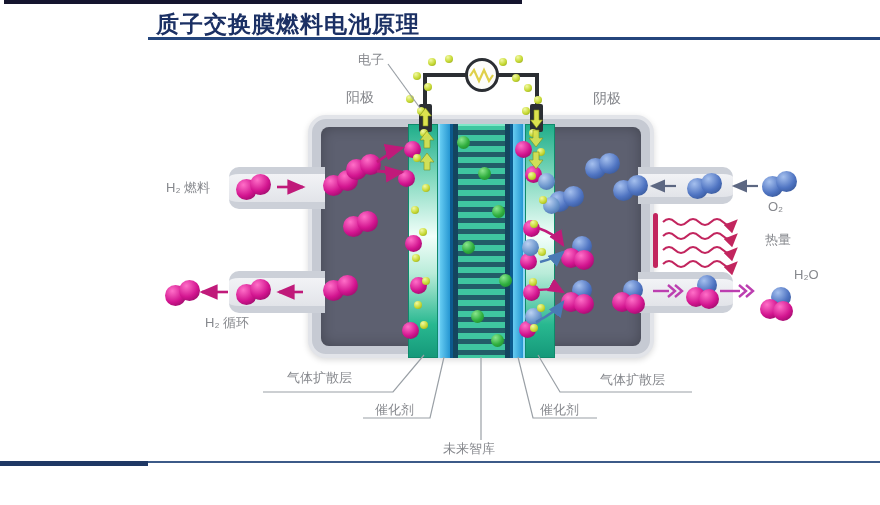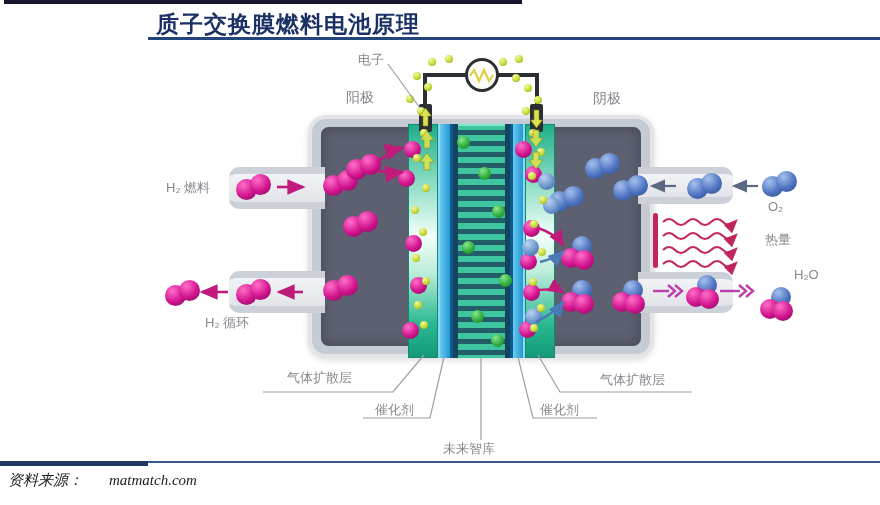--- a/index.html
+++ b/index.html
@@ -315,17 +315,14 @@
   <div class="lbl" style="left:765px; top:231px;">热量</div>
   <div class="lbl" style="left:762px; top:267px;margin-left:32px;">H₂O</div>
   <div class="lbl" style="left:287px; top:369px;">气体扩散层</div>
   <div class="lbl" style="left:375px; top:401px;">催化剂</div>
   <div class="lbl" style="left:443px; top:440px;">未来智库</div>
   <div class="lbl" style="left:540px; top:401px;">催化剂</div>
   <div class="lbl" style="left:600px; top:371px;">气体扩散层</div>
 
   <div class="footer-thick"></div>
   <div class="footer-thin"></div>
-  <div class="source-line">
-    <span>资料来源：</span><span class="src-val">matmatch.com</span>
-  </div>
 
 </div>
 
 </body></html>

